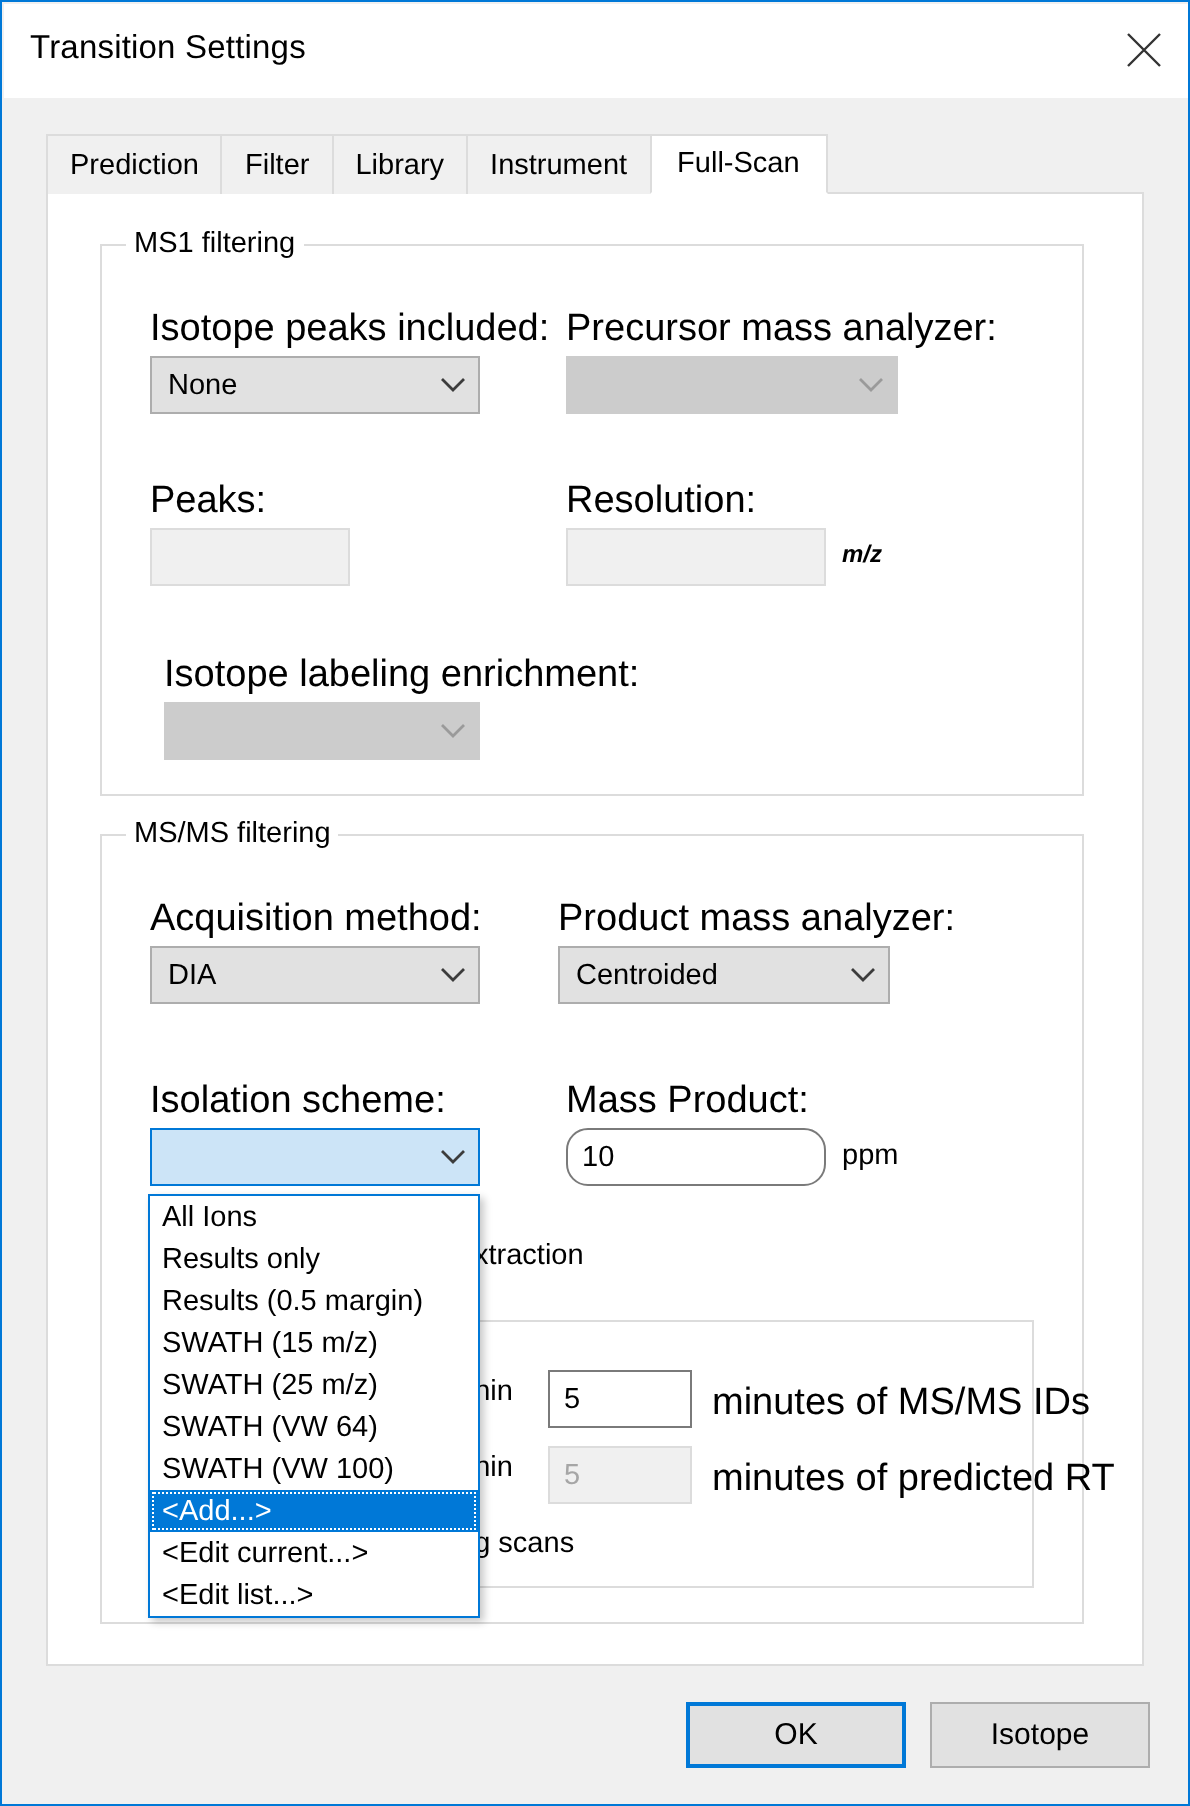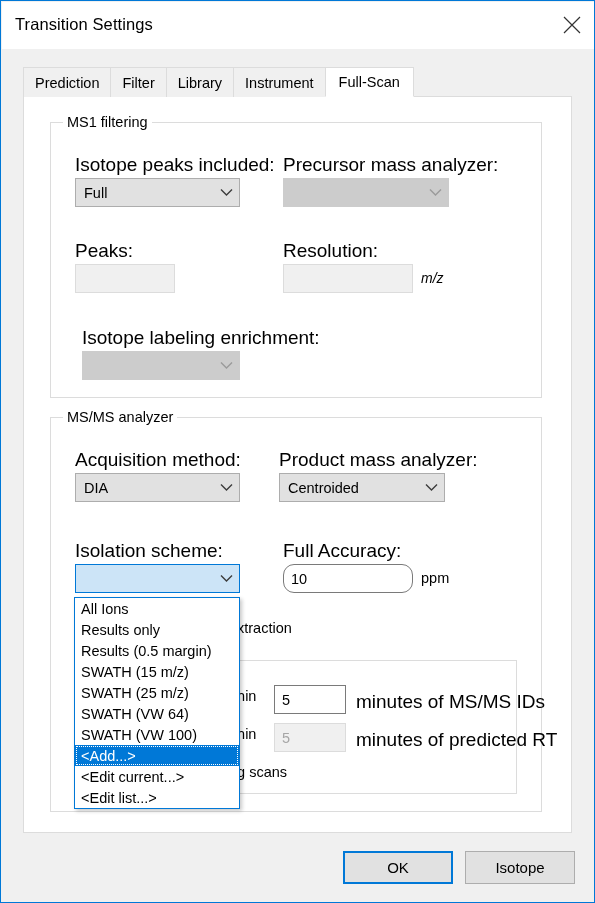--- a/index.html
+++ b/index.html
@@ -170,21 +170,21 @@
     background: #f0f0f0;
     border: 1px solid #dcdcdc;
   }
 
   .unit {
     position: absolute;
     font-size: 14.5px;
     color: #000;
     white-space: nowrap;
   }
-  .unit.italic { font-style: italic; font-weight: normal; font-size: 14px; }
+  .unit.italic { font-style: italic; font-weight: bold; font-size: 12px; }
 
   
   .checkbox-row {
     position: absolute;
     display: flex;
     align-items: center;
     cursor: default;
   }
   .cb-box {
     width: 16px; height: 16px;
@@ -307,21 +307,21 @@
     </div>
   </div>
 
   <div class="tabpage">
 
     <div class="group" style="left:26px; top:25px; width:492px; height:276px;">
       <div class="group-title">MS1 filtering</div>
 
       <div class="lbl" style="left:24px; top:31px;">Isotope peaks included:</div>
       <div class="combo" style="left:24px; top:55px; width:165px;">
-        <div class="cval">Full</div>
+        <div class="cval">None</div>
         <div class="carrow">
           <svg width="13" height="9" viewBox="0 0 13 9">
               <path d="M1 1.5 L6.5 7 L12 1.5" stroke="#3c3c3c" stroke-width="1.4" fill="none"></path>
             </svg>
         </div>
       </div>
 
       <div class="lbl" style="left:232px; top:31px;">Precursor mass analyzer:</div>
       <div class="combo disabled" style="left:232px; top:55px; width:166px;">
         <div class="cval"></div>
@@ -348,21 +348,21 @@
         <div class="cval"></div>
         <div class="carrow">
           <svg width="13" height="9" viewBox="0 0 13 9">
               <path d="M1 1.5 L6.5 7 L12 1.5" stroke="#9a9a9a" stroke-width="1.4" fill="none"></path>
             </svg>
         </div>
       </div>
     </div>
 
     <div class="group" style="left:26px; top:320px; width:492px; height:395px;">
-      <div class="group-title">MS/MS analyzer</div>
+      <div class="group-title">MS/MS filtering</div>
 
       <div class="lbl" style="left:24px; top:31px;">Acquisition method:</div>
       <div class="combo" style="left:24px; top:55px; width:165px;">
         <div class="cval">DIA</div>
         <div class="carrow">
           <svg width="13" height="9" viewBox="0 0 13 9">
               <path d="M1 1.5 L6.5 7 L12 1.5" stroke="#3c3c3c" stroke-width="1.4" fill="none"></path>
             </svg>
         </div>
       </div>
@@ -380,21 +380,21 @@
       <div class="lbl" style="left:24px; top:122px;">Isolation scheme:</div>
       <div class="combo focused" style="left:24px; top:146px; width:165px;">
         <div class="cval"></div>
         <div class="carrow">
           <svg width="13" height="9" viewBox="0 0 13 9">
               <path d="M1 1.5 L6.5 7 L12 1.5" stroke="#3c3c3c" stroke-width="1.4" fill="none"></path>
             </svg>
         </div>
       </div>
 
-      <div class="lbl" style="left:232px; top:122px;">Full Accuracy:</div>
+      <div class="lbl" style="left:232px; top:122px;">Mass Product:</div>
       <div class="textbox" style="left:232px; top:146px; width:130px;border-radius:11px;">
         <span>10</span>
       </div>
       <div class="unit" style="left:370px; top:152px;">ppm</div>
 
       <div class="checkbox-row" style="left:24px; top:202px;">
         <span class="cb-box"></span>
         <span class="cb-label">Use high-selectivity extraction</span>
       </div>
 

